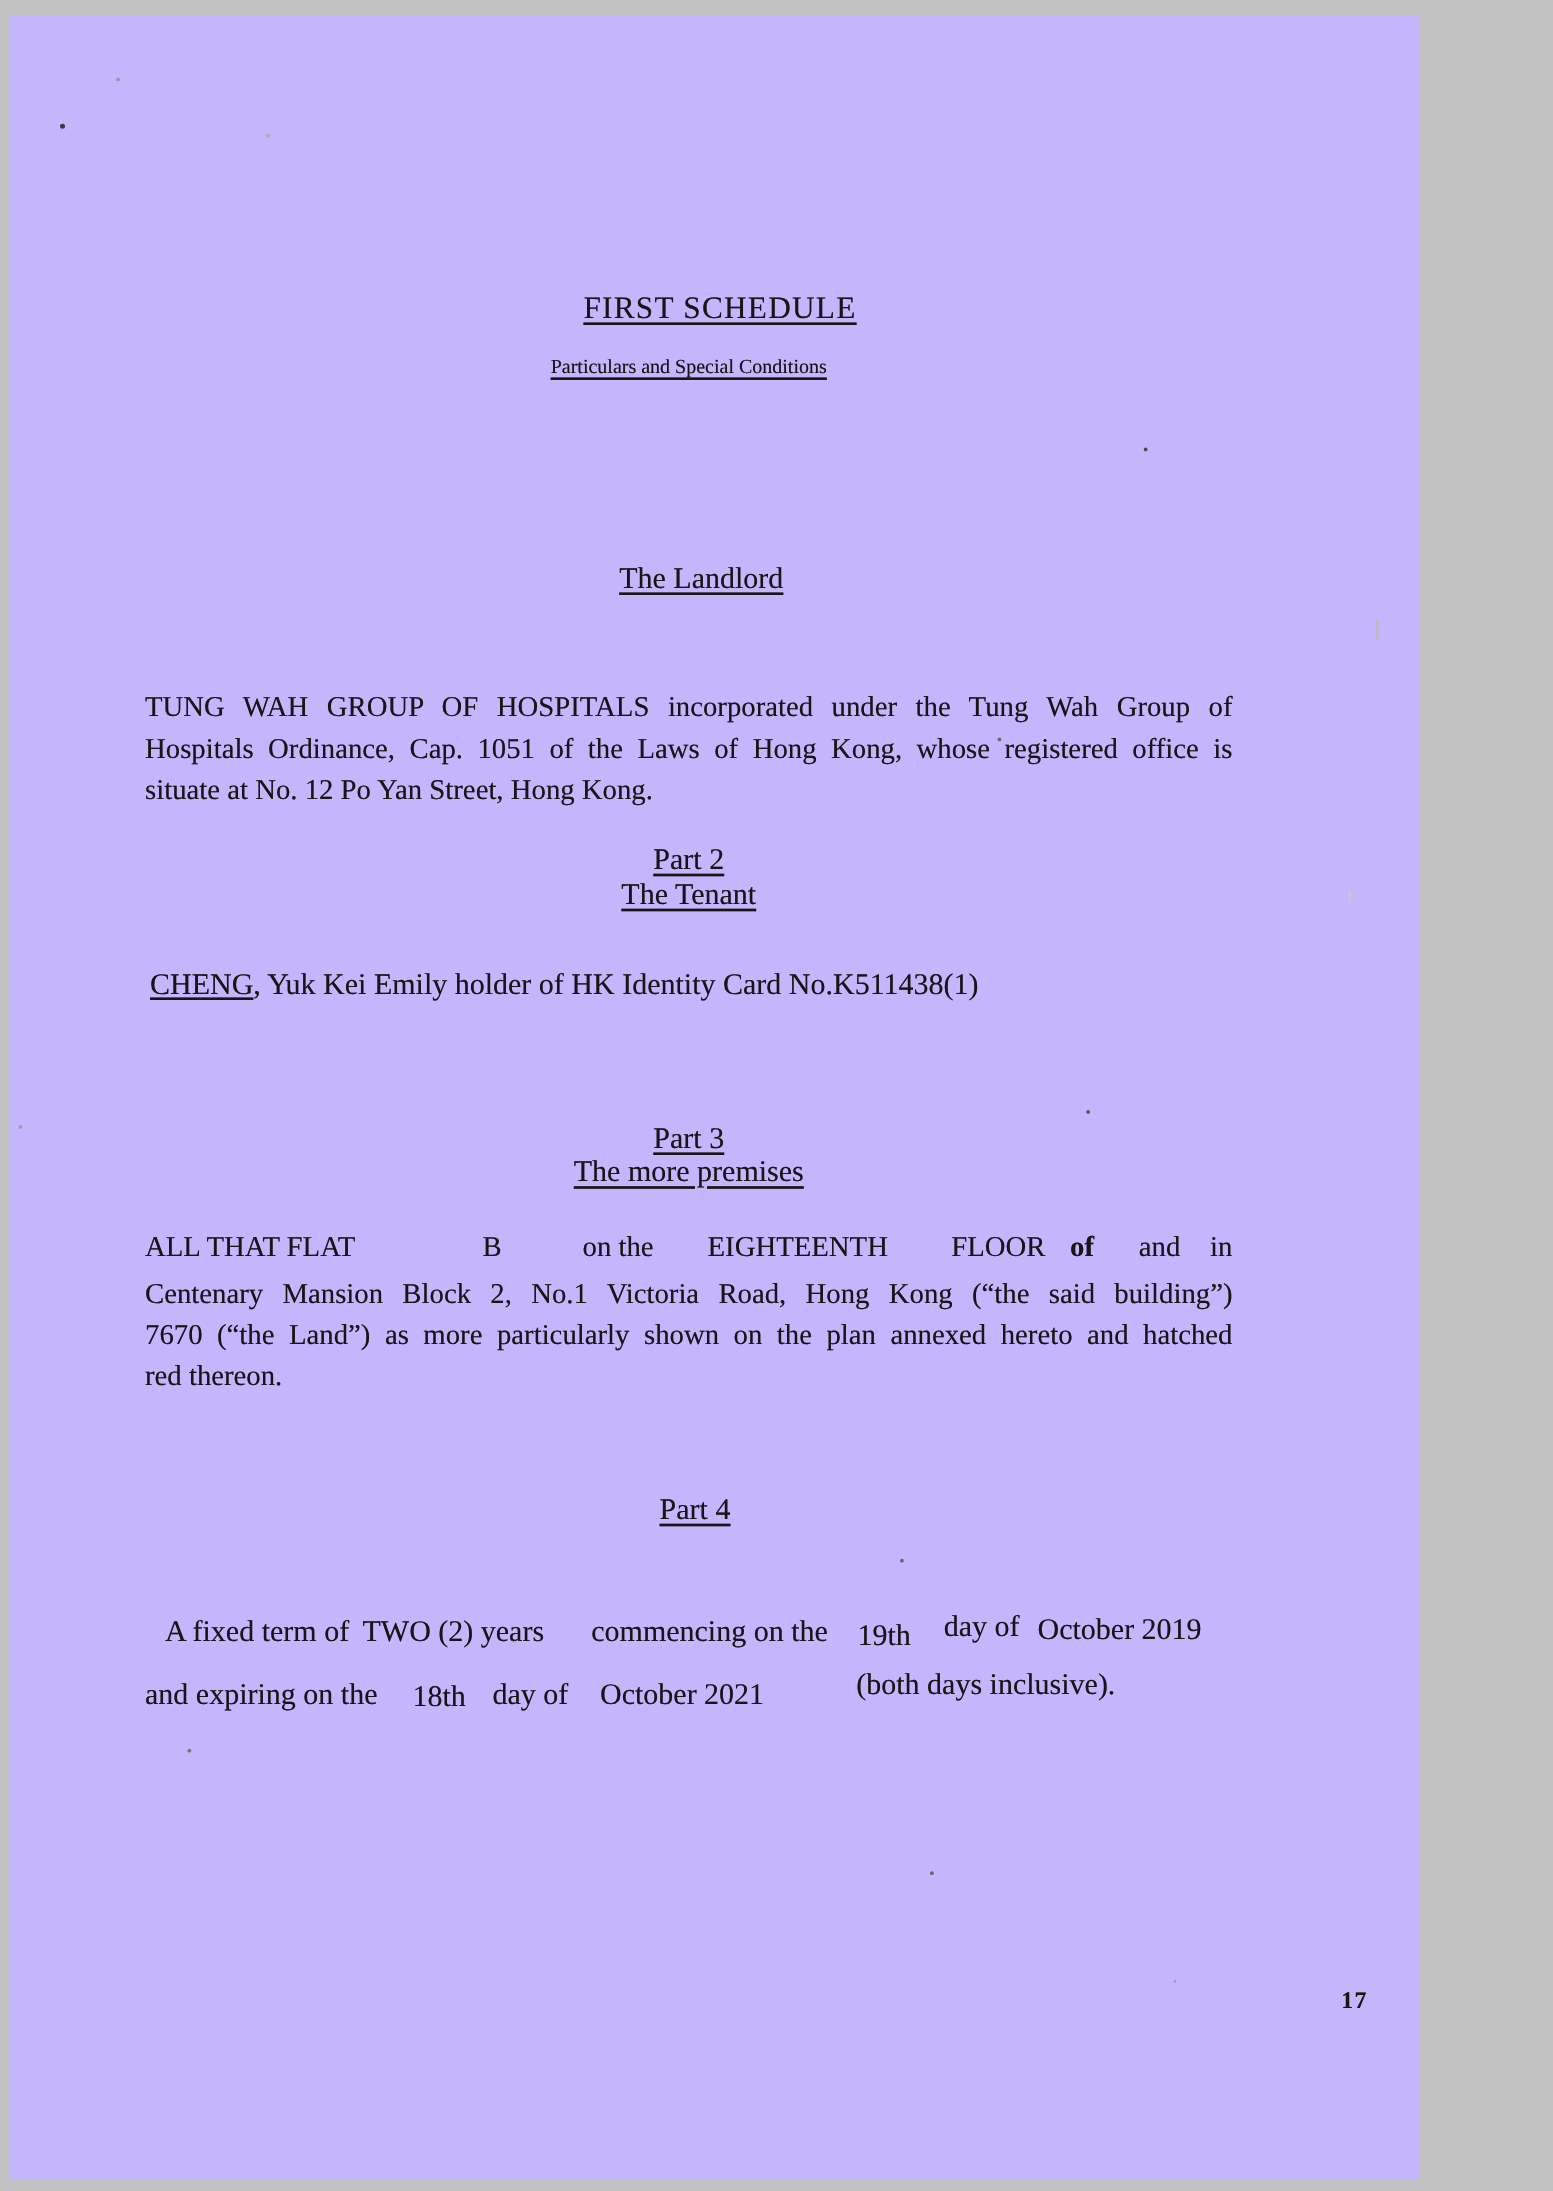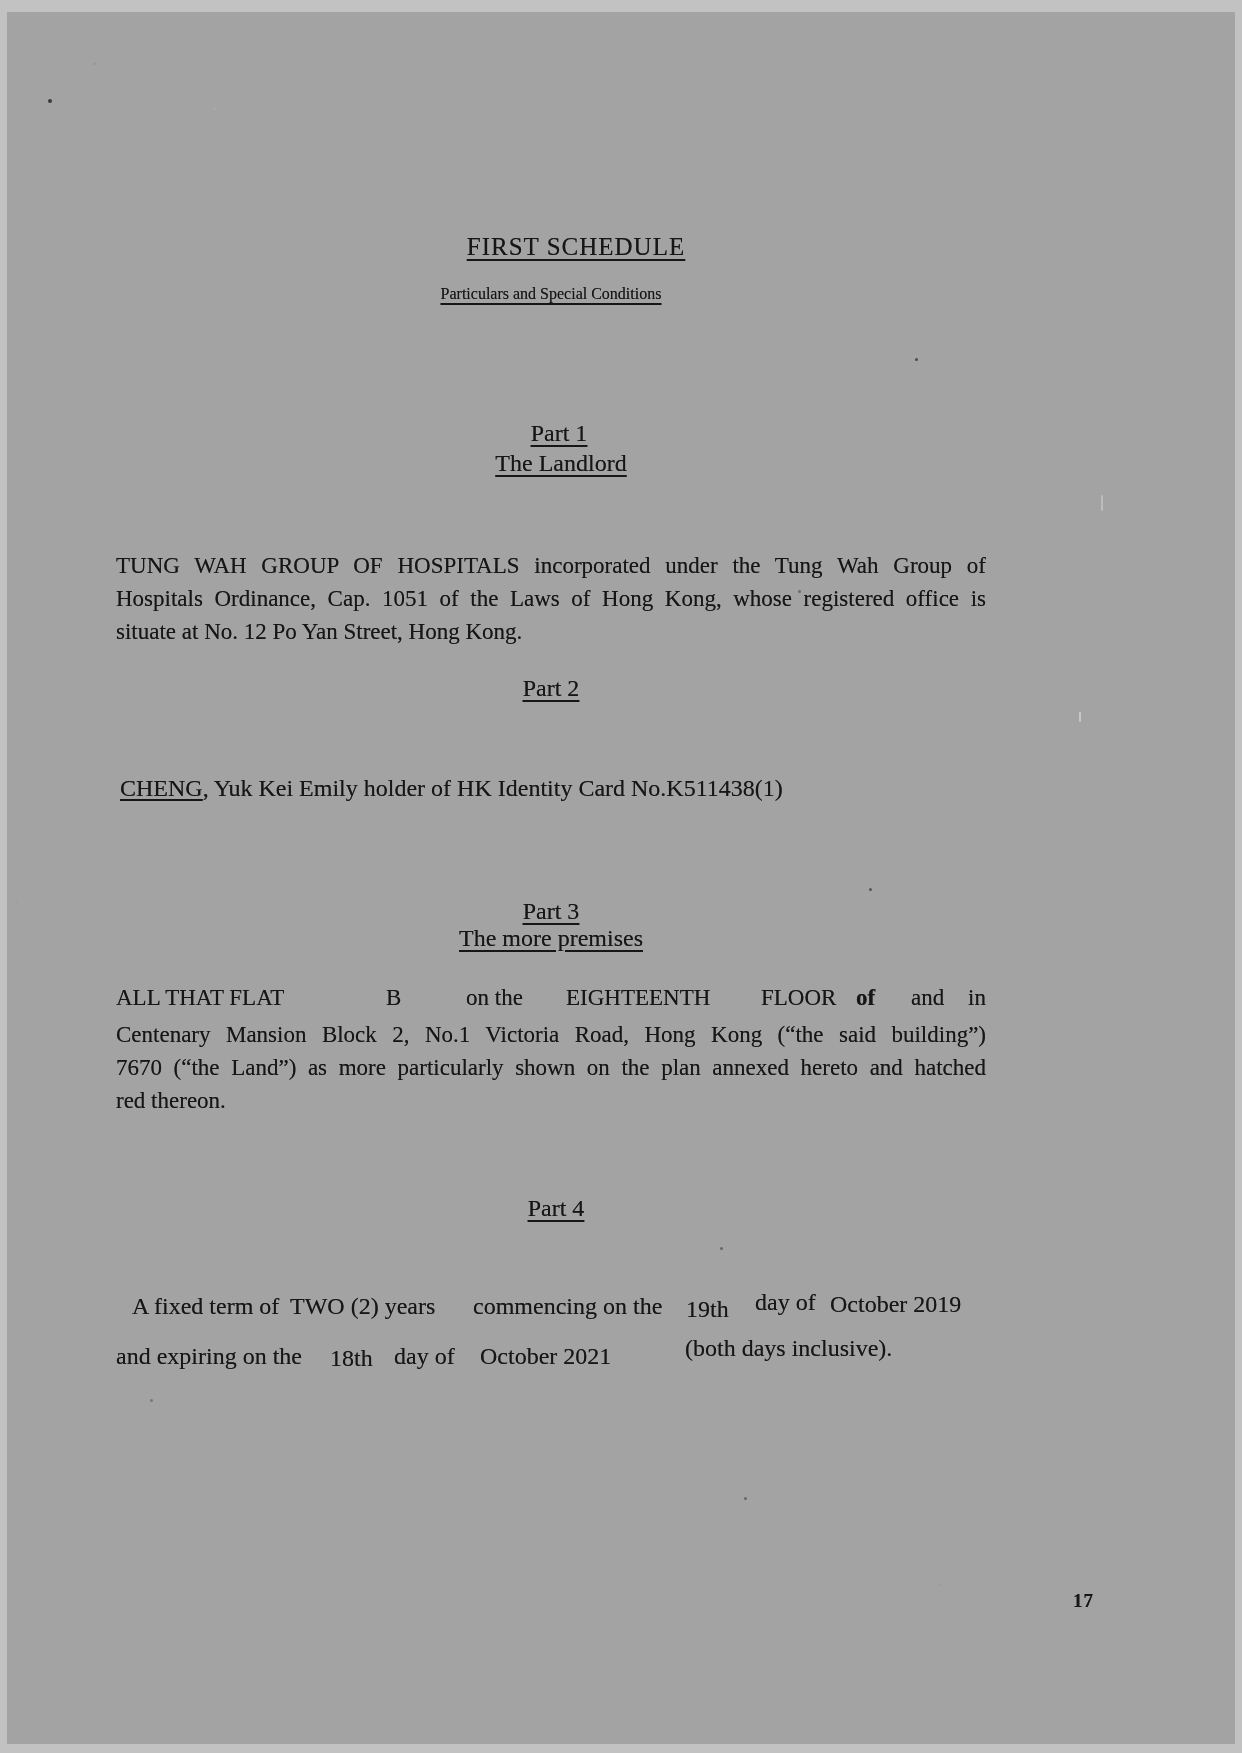--- a/index.html
+++ b/index.html
@@ -1,22 +1,22 @@
 <!DOCTYPE html>
 <html><head>
 <meta charset="utf-8">
 <style>
   html,body{margin:0;padding:0;background:#888;}
   .frame{
     position:relative;width:1242px;height:1753px;background:#c2c2c2;overflow:hidden;
     font-family:"Liberation Serif","DejaVu Serif",serif;
   }
   .page{
-    position:absolute;left:7px;top:12px;width:1228px;height:1732px;
-    background:#a3a3a3;color:#161616;
+    position:absolute;left:7px;top:12px;width:1128px;height:1732px;
+    background:#c4b5fd;color:#161616;
   }
   .content{position:absolute;left:109px;top:0;width:870px;height:100%;}
   .hblock{position:absolute;left:0;width:870px;text-align:center;}
   .h-underline{
     text-decoration:underline;text-decoration-thickness:2px;text-underline-offset:4px;
   }
   .doc-title{font-size:25px;letter-spacing:1px;transform:translateX(25px);}
   .doc-subtitle{font-size:16px;}
   .part-label{font-size:24px;}
   .part-heading{font-size:24px;}
@@ -55,34 +55,34 @@
     <div class="content">
 
       <div class="hblock doc-title" style="top:221px;">
         <span class="h-underline">FIRST SCHEDULE</span>
       </div>
 
       <div class="hblock doc-subtitle" style="top:273px;">
         <span class="h-underline">Particulars and Special Conditions</span>
       </div>
 
-      <div class="hblock part-label" style="top:408px;transform:translateX(8px);">
-        <span class="h-underline">Part 1</span>
-      </div>
       <div class="hblock part-heading" style="top:438px;transform:translateX(10px);">
         <span class="h-underline">The Landlord</span>
       </div>
       <div class="para" style="top:521px;margin-top:16px;">
         <div class="jline">TUNG WAH GROUP OF HOSPITALS incorporated under the Tung Wah Group of</div>
         <div class="jline">Hospitals Ordinance, Cap. 1051 of the Laws of Hong Kong, whose registered office is</div>
         <div class="nline">situate at No. 12 Po Yan Street, Hong Kong.</div>
       </div>
 
       <div class="hblock part-label" style="top:663px;">
         <span class="h-underline">Part 2</span>
+      </div>
+      <div class="hblock part-heading" style="top:691px;">
+        <span class="h-underline">The Tenant</span>
       </div>
       <div class="tenant-line" style="top:763px;">
         <span class="tenant-name">CHENG</span><span>, Yuk Kei Emily holder of HK Identity Card No.K511438(1)</span>
       </div>
 
       <div class="hblock part-label" style="top:886px;">
         <span class="h-underline">Part 3</span>
       </div>
       <div class="hblock part-heading" style="top:913px;">
         <span class="h-underline">The more premises</span>

